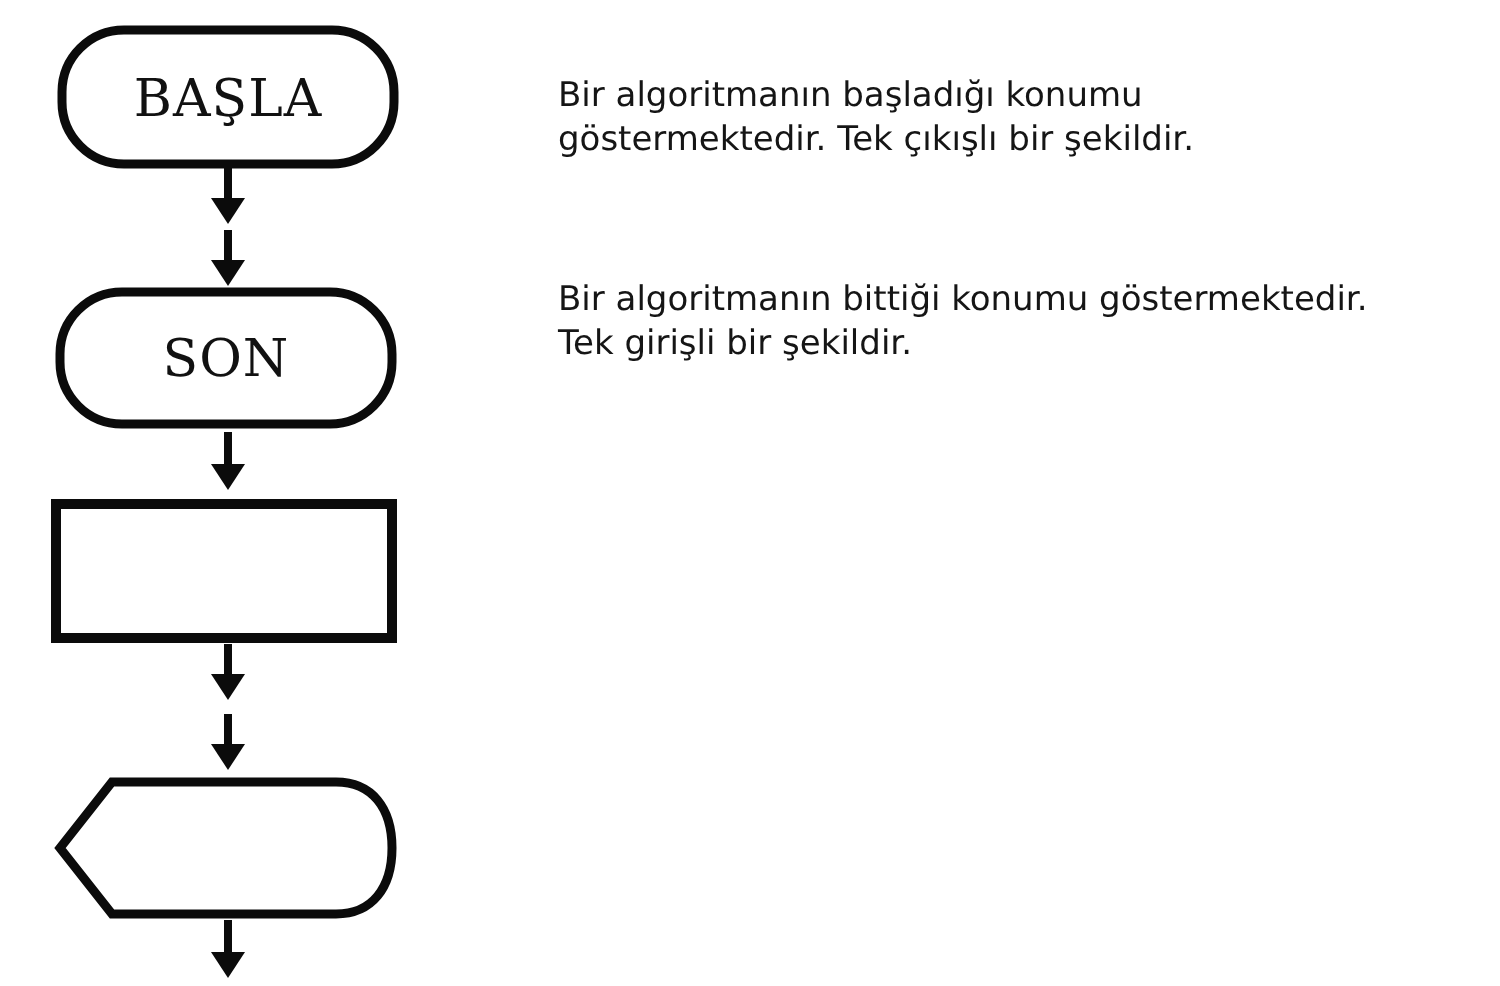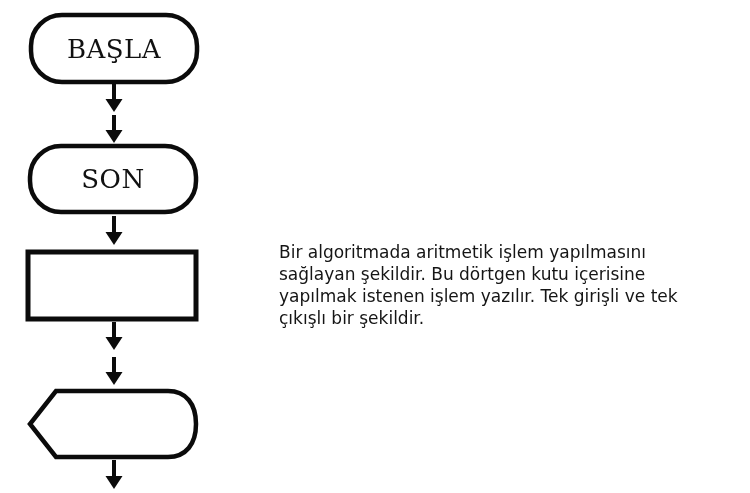--- a/index.html
+++ b/index.html
@@ -103,21 +103,21 @@
       <path class="shape" d="M 56 391 L 168 391 C 186 391 196 404 196 424 C 196 444 186 457 168 457 L 56 457 L 30 424 Z"></path>
     </g>
 
     <g>
       <line class="arrow-shaft" x1="114" y1="460" x2="114" y2="477"></line>
       <polygon class="arrow-head" points="105.5,476 122.5,476 114,489"></polygon>
     </g>
 
   </svg>
 
+  <div class="desc" style="top:37px">Bir algoritmanın başladığı konumu
+göstermektedir. Tek çıkışlı bir şekildir.</div>
 
+  <div class="desc" style="top:139px">Bir algoritmanın bittiği konumu göstermektedir.
+Tek girişli bir şekildir.</div>
 
-  <div class="desc" style="top:241px">Bir algoritmada aritmetik işlem yapılmasını
-sağlayan şekildir. Bu dörtgen kutu içerisine
-yapılmak istenen işlem yazılır. Tek girişli ve tek
-çıkışlı bir şekildir.</div>
 
 
 </div>
 
 </body></html>

